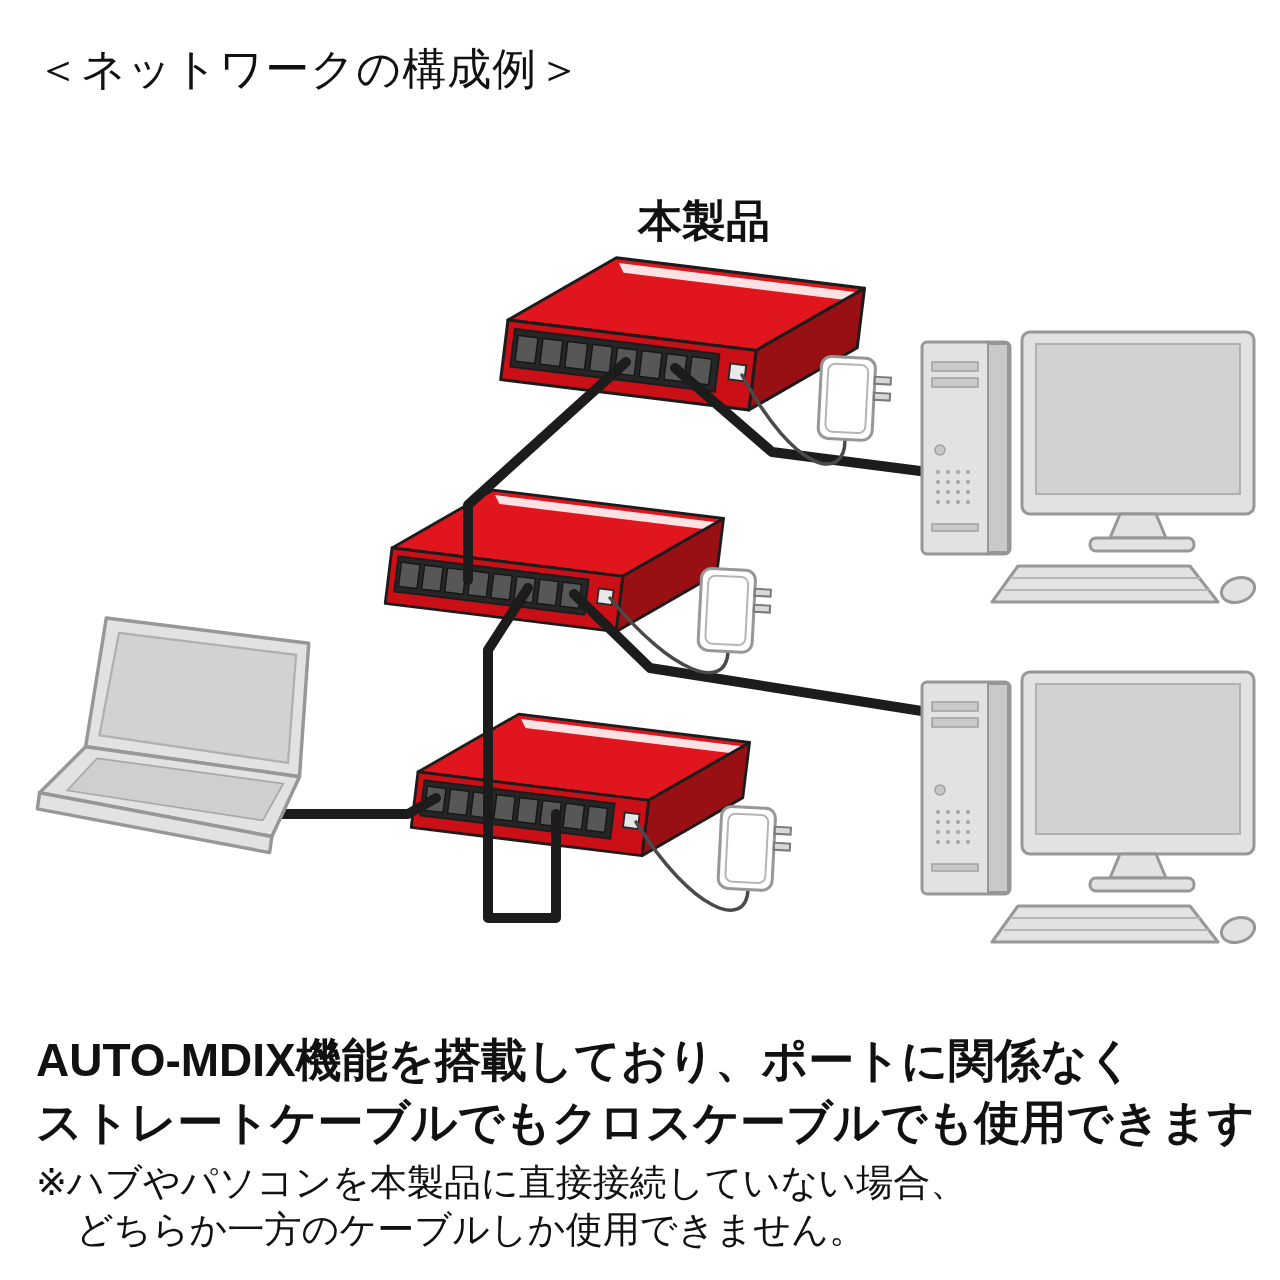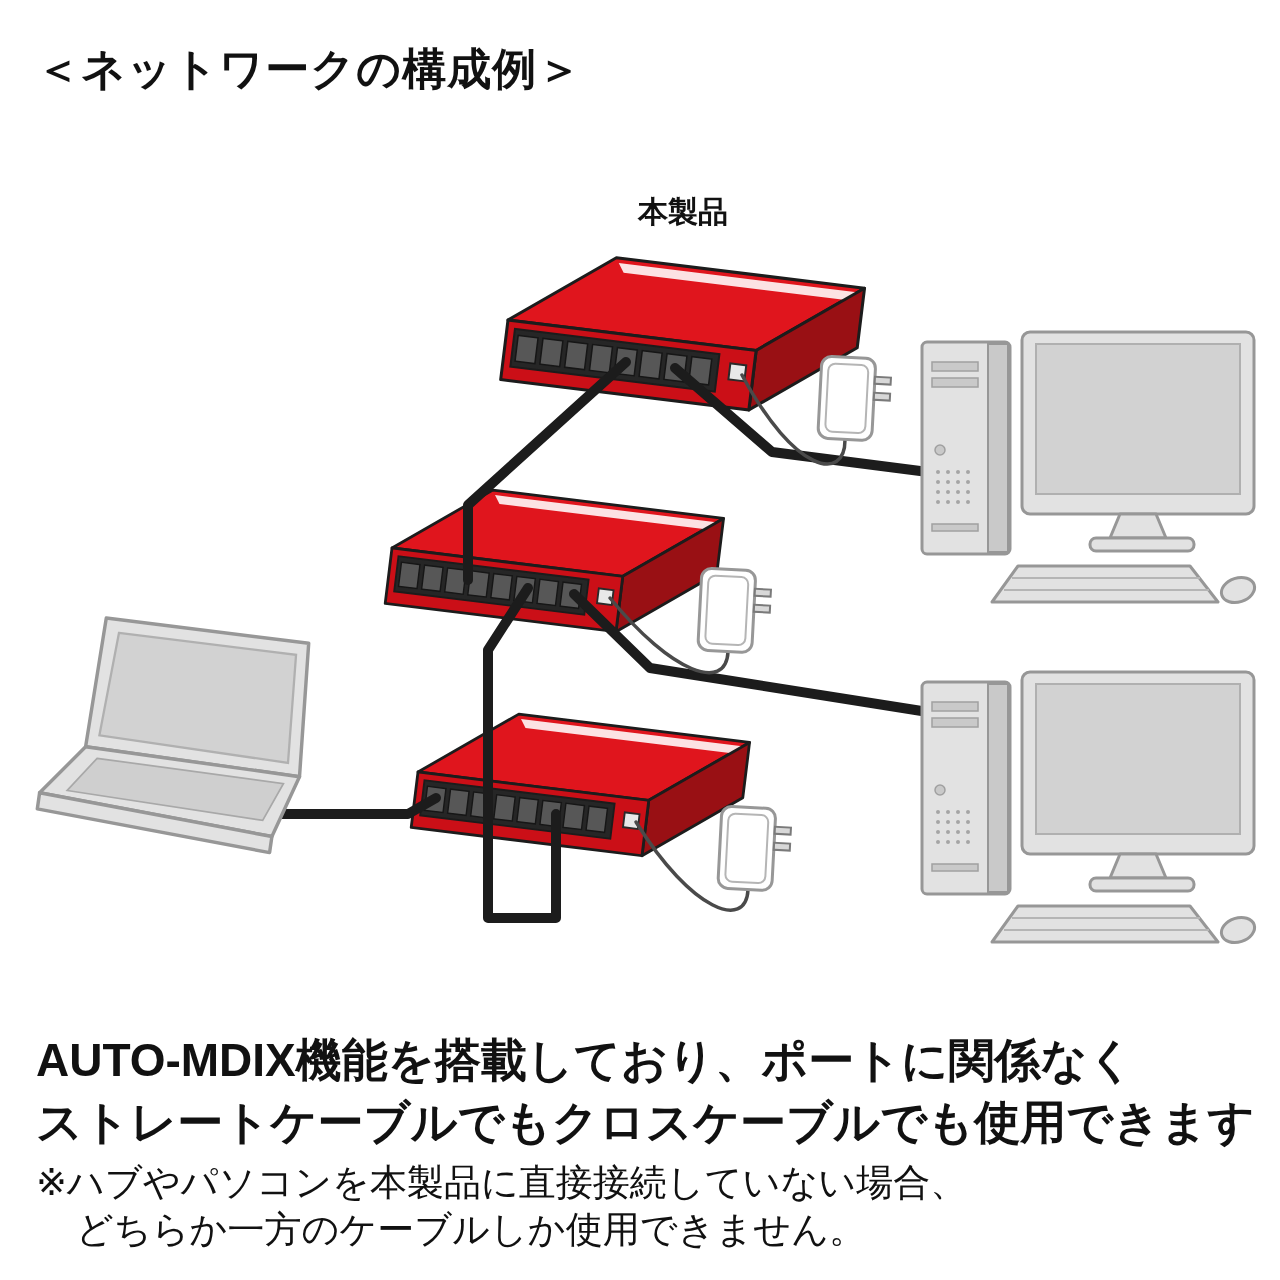--- a/index.html
+++ b/index.html
@@ -1,22 +1,22 @@
 <!DOCTYPE html>
 <html style="--switch-top: #e0151d; --switch-front: #cb0f17; --switch-side: #991014; --switch-highlight: #ffffff; --port-well: #262626; --port-dark: #575757; --outline-dark: #1c1c1c; --cable: #1c1c1c; --device-fill: #e2e2e2; --device-fill-dark: #c9c9c9; --device-stroke: #979797; --screen-fill: #d2d2d2; --adapter-fill: #ffffff; --adapter-cable: #4a4a4a;"><head>
 <meta charset="utf-8">
 <style>
   html,body{margin:0;padding:0;background:#fff;}
   body{
     width:1280px;height:1280px;position:relative;overflow:hidden;
     font-family:"Liberation Sans","DejaVu Sans",sans-serif;color:#111;
   }
   .abs{position:absolute;white-space:nowrap;}
-  #title{left:36px;top:40px;font-size:44px;font-weight:700;letter-spacing:1px;}
-  #product-label{left:638px;top:192px;font-size:30px;font-weight:700;}
+  #title{left:36px;top:40px;font-size:44px;font-weight:400;letter-spacing:1px;}
+  #product-label{left:638px;top:192px;font-size:44px;font-weight:700;}
   #cap1{left:36px;top:1030px;font-size:46px;font-weight:700;}
   #cap2{left:36px;top:1092px;font-size:46px;font-weight:700;text-align:right;}
   #note1{left:36px;top:1158px;font-size:37px;font-weight:400;}
   #note2{left:76px;top:1205px;font-size:37px;font-weight:400;}
   svg{position:absolute;left:0;top:0;}
 
   
   .sw-top{fill:var(--switch-top,#e0151d);stroke:var(--outline-dark,#1c1c1c);stroke-width:3;stroke-linejoin:round;}
   .sw-front{fill:var(--switch-front,#cb0f17);stroke:var(--outline-dark,#1c1c1c);stroke-width:3;stroke-linejoin:round;}
   .sw-side{fill:var(--switch-side,#991014);stroke:var(--outline-dark,#1c1c1c);stroke-width:3;stroke-linejoin:round;}

